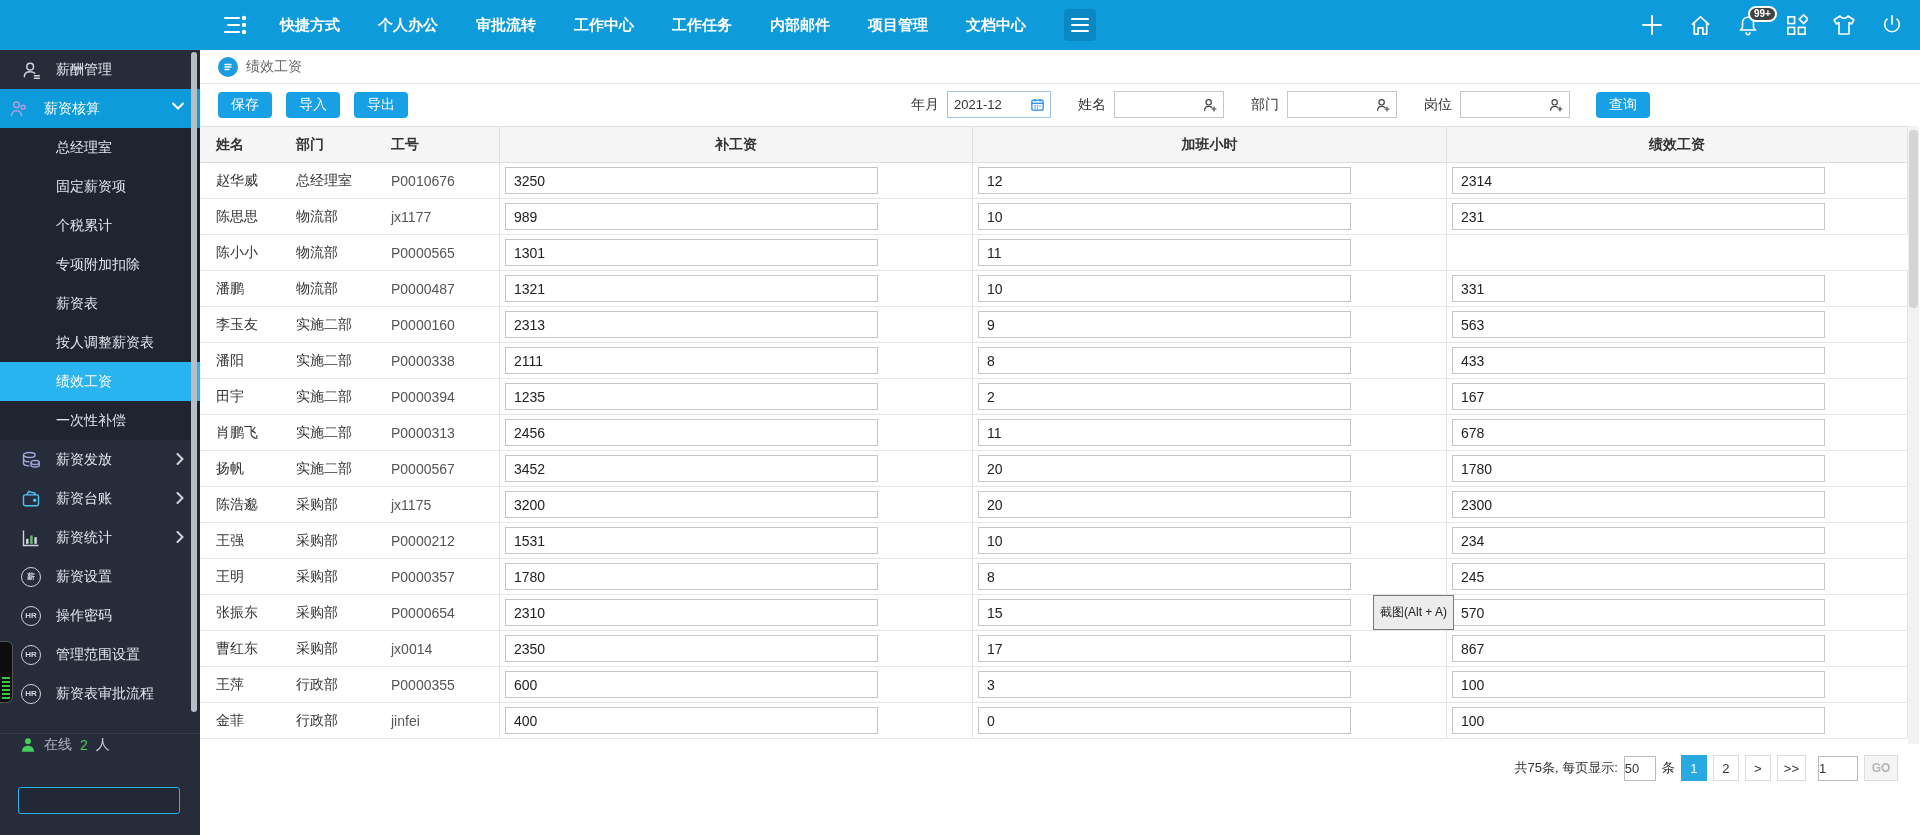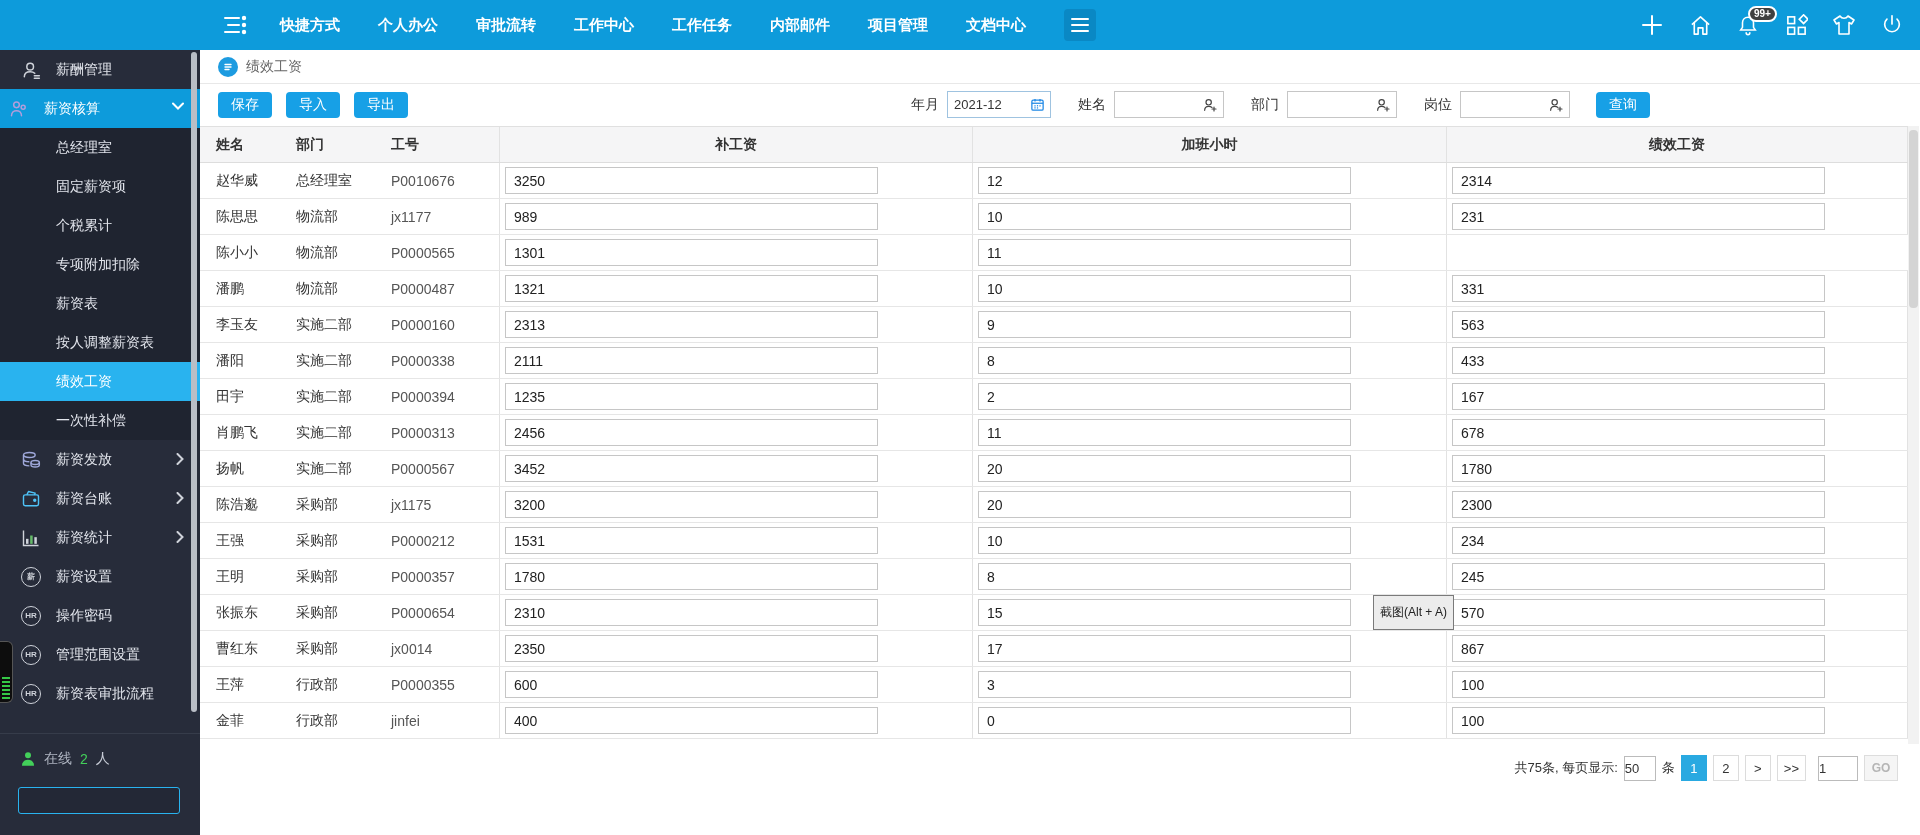--- a/index.html
+++ b/index.html
@@ -32,21 +32,21 @@
   .side-item .s-icon { width:22px; height:22px; margin-right:14px; display:flex; align-items:center; justify-content:center; }
   .side-item.sel-parent { background:#0d9bdb; color:#fff;padding-left:8px; }
   .side-sub { background:#1f2430; }
   .sub-item { height:39px; display:flex; align-items:center; padding-left:56px; color:#e2e5ec;
     font-size:14px; cursor:pointer; white-space:nowrap; }
   .sub-item.active { background:#29b3ef; color:#fff; }
   .chev { position:absolute; right:16px; top:13px; }
   .ring-icon { width:20px; height:20px; border:1.5px solid #cfd3da; border-radius:50%; color:#cfd3da;
     font-size:8px; font-weight:bold; display:flex; align-items:center; justify-content:center; }
   .side-divider { position:absolute; left:0; top:683px; width:200px; border-top:1px solid #363c4a; }
-  .side-online { position:absolute; left:20px; top:700px; display:flex; align-items:center; gap:8px;
+  .side-online { position:absolute; left:20px; top:686px; display:flex; align-items:center; gap:8px;
     color:#aeb4c0; font-size:14px; }
   .online-count { color:#43d05a; }
   .online-unit { color:#c7ccd6; }
   .side-search { position:absolute; left:18px; top:737px; width:162px; height:27px; border:1px solid #29b3ef;
     border-radius:3px; background:#232836; display:flex; align-items:center; }
   .side-search input { flex:1; height:100%; background:transparent; border:none; outline:none;
     color:#dfe3ea; font-size:13px; padding:0 8px; }
   .side-search .mag { margin-right:8px; }
   .side-scroll { position:absolute; left:191px; top:2px; width:6px; height:660px; background:#b9bec6; border-radius:3px; }
   .left-dock { position:absolute; left:0; top:641px; width:13px; height:62px; background:#0d0d0d;

